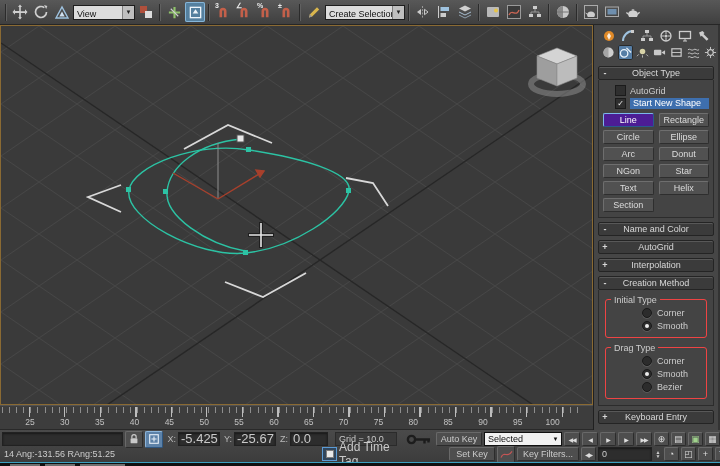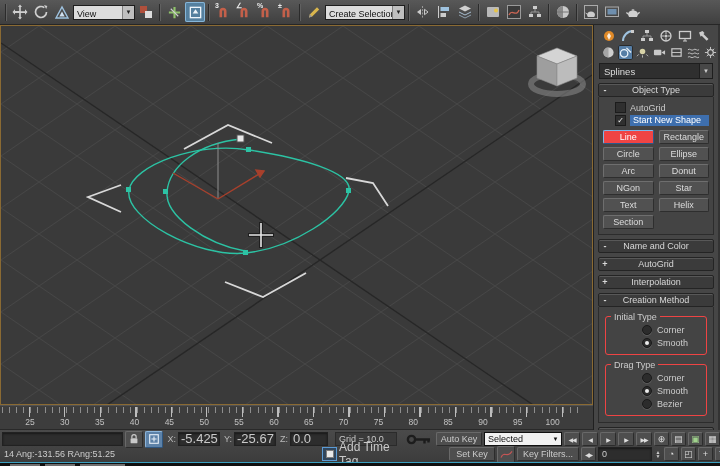--- a/index.html
+++ b/index.html
@@ -43,21 +43,21 @@
   .roll .pm{width:12px;text-align:center;font-weight:bold}
   .roll .tt{flex:1;text-align:center;margin-right:12px;white-space:nowrap}
   .otbody{border:1px solid #2c2c2c;border-top:none;margin:0 1px;padding:3px 4px 5px;background:#444}
   .chkrow{display:flex;align-items:center;gap:4px;margin:2px 0 0 12px;font-size:9px;color:#ccc;height:11px}
   .chk{width:9px;height:9px;flex:0 0 auto;background:#2f2f2f;border:1px solid #1b1b1b;color:#eee;
        font-size:8px;line-height:9px;text-align:center}
   .snslabel{background:#3e6fae;color:#fff;padding:0 3px;flex:1;height:11px;line-height:11px;white-space:nowrap}
   .btngrid{display:grid;grid-template-columns:1fr 1fr;gap:3px 5px;margin-top:4px}
   .btn{height:12px;line-height:12px;text-align:center;font-size:9px;color:#ddd;background:#515151;
        border:1px solid;border-color:#6e6e6e #2e2e2e #2e2e2e #6e6e6e;border-radius:2px}
-  .btn.active{background:#ef4444;border-color:#7db7ea #29598d #29598d #7db7ea;color:#fff}
+  .btn.active{background:#4c1d95;border-color:#7db7ea #29598d #29598d #7db7ea;color:#fff}
   .ncbody{display:flex;gap:3px;margin:3px 2px 0;align-items:center}
   .namefld{flex:1;height:12px;background:#2d2d2d;border:1px solid #1d1d1d;color:#ddd;font-size:9px;
            padding:0 3px;font-family:inherit;box-sizing:content-box}
   .cmbody{border:1px solid #2c2c2c;border-top:none;margin:0 1px;padding:7px 4px 4px;background:#444}
   .grp{position:relative;border:1px solid #ef4444;border-radius:3px;margin:2px 2px 9px;padding:5px 4px 3px}
   .grp.last{margin-bottom:2px}
   .grp .lg{position:absolute;top:-5px;left:5px;background:#444;padding:0 3px;font-size:9px;color:#ccc}
   .radiorow{display:flex;align-items:center;gap:5px;margin:3px 0 3px 32px;font-size:9px;color:#ccc;height:10px}
   .radio{width:8px;height:8px;border-radius:50%;background:#2c2c2c;border:1px solid #191919;
          box-shadow:0 1px 0 #5c5c5c;position:relative;flex:0 0 auto}
@@ -396,24 +396,20 @@
           <path d="M1 4c2-2 4 2 6 0s4 2 6 0M1 8c2-2 4 2 6 0s4 2 6 0M1 12c2-2 4 2 6 0s4 2 6 0" stroke="#c9c9c9" fill="none"></path>
         </svg>
       </span>
     <span class="ti">
         <svg width="13" height="13" viewBox="0 0 14 14">
           <circle cx="7" cy="7" r="3" fill="none" stroke="#c9c9c9" stroke-width="1.3"></circle>
           <path d="M7 1v3M7 10v3M1 7h3M10 7h3M3 3l2 2M11 3 9 5M3 11l2-2M11 11 9 9" stroke="#c9c9c9"></path>
         </svg>
       </span>
   </div>
-  <div class="pdd">
-    <span class="txt">Splines</span>
-    <span class="arr">▼</span>
-  </div>
 
   <div class="roll">
     <span class="pm">-</span>
     <span class="tt">Object Type</span>
   </div>
   <div class="otbody">
     <div class="chkrow">
       <span class="chk"></span>
       <span>AutoGrid</span>
     </div>

